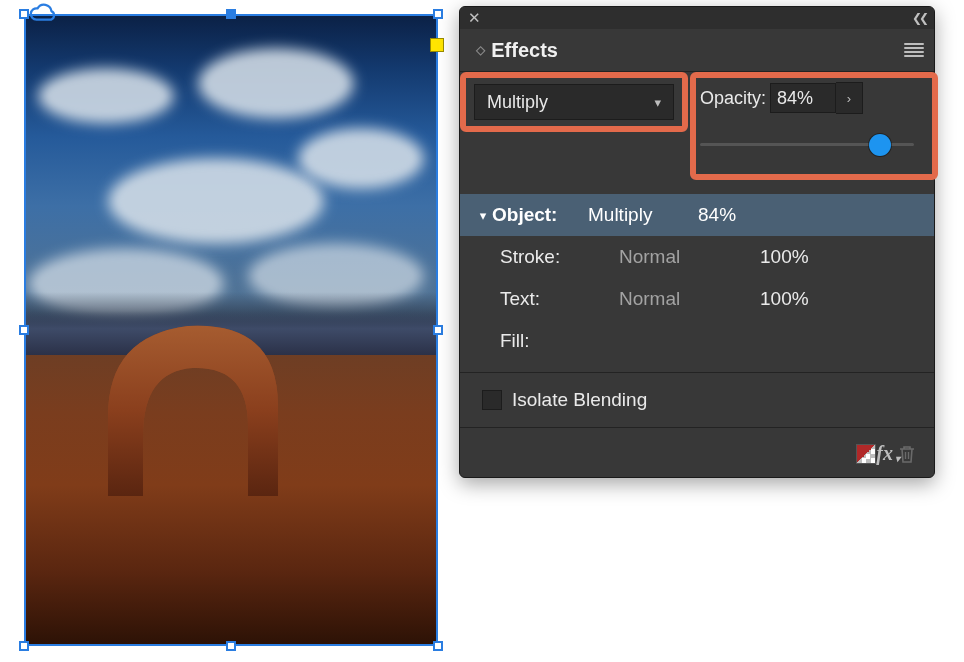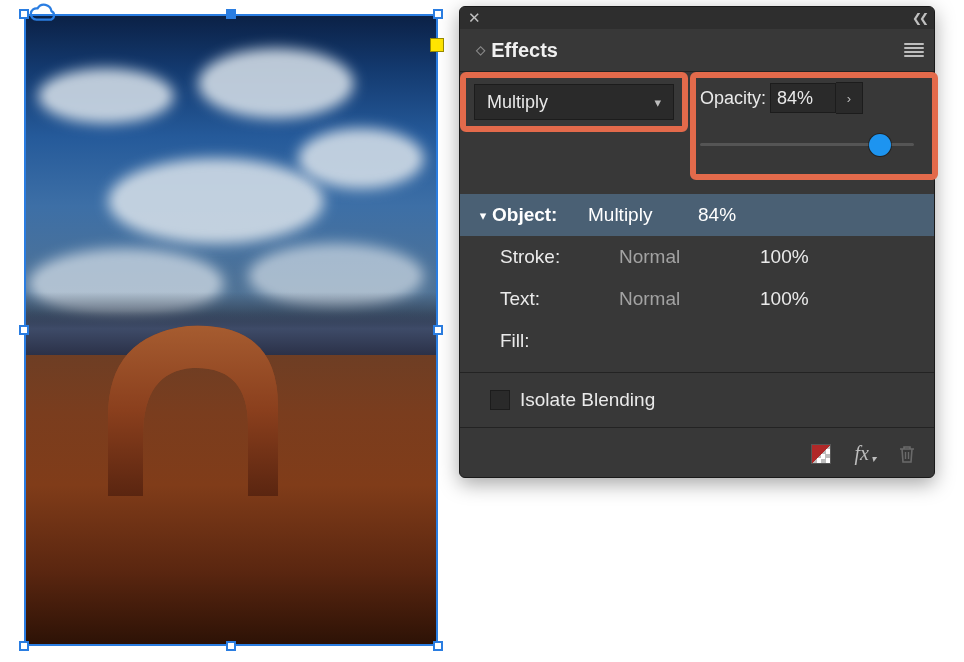--- a/index.html
+++ b/index.html
@@ -219,35 +219,34 @@
   .row.sub { padding-left:40px;gap:31px; }
   .row.sub .label{font-weight:400; width:88px;}
 
   .divider{ height:1px; background:#232323; margin:6px 0; }
 
   .checks-row{
     display:flex; align-items:center;
     padding:10px 22px;
     font-size:19px; color:#eaeaea;
     gap:10px;
-    margin-left:8px;
   }
   .checkbox{
     width:18px;height:18px;border:1px solid #1c1c1c;background:#2a2a2a;
     display:inline-block; cursor:pointer;
   }
   .checks-row .group{
     display:flex; align-items:center; gap:10px;
   }
   .checks-row .gap{ width:36px; }
 
   .footer{
     display:flex; align-items:center; justify-content:flex-end;
-    gap:24px;
     padding:8px 18px 6px 18px;
+    font-weight:bold;
   }
   .foot-icon{ color:#bdbdbd; cursor:pointer; display:flex;align-items:center;}
   .foot-icon.disabled{ color:#6a6a6a; cursor:default;}
   .trans-swatch{
     width:18px;height:18px;
     background:
       linear-gradient(135deg, #b02828 0 50%, transparent 50% 100%),
       repeating-conic-gradient(#bdbdbd 0 25%, #fff 0 50%);
     background-size: 100% 100%, 9px 9px;
     border:1px solid #555;

